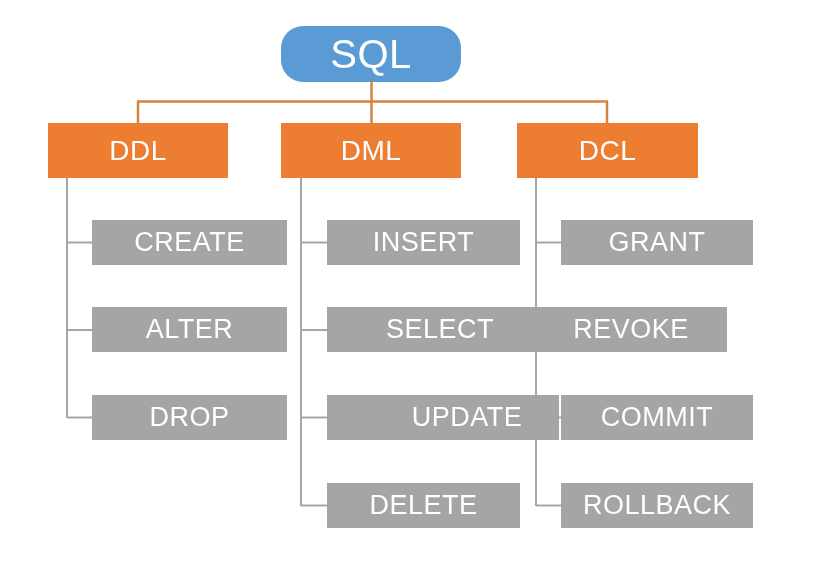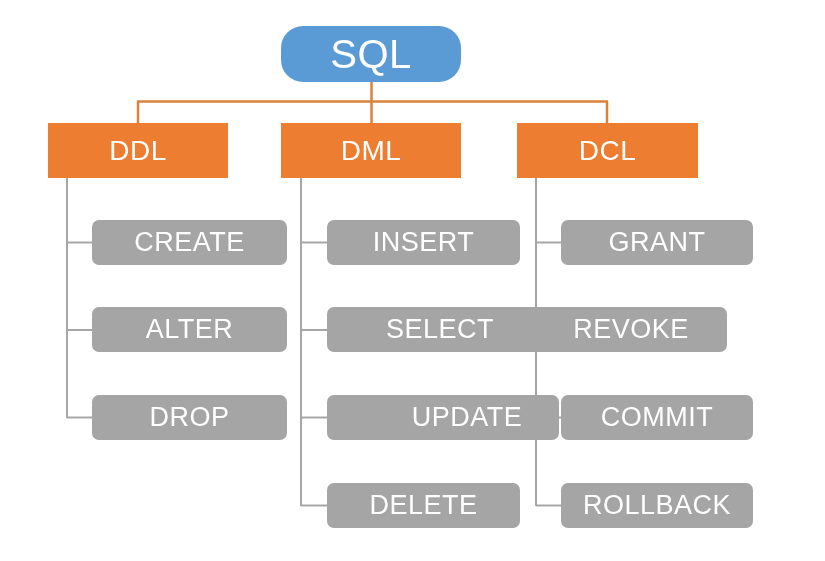--- a/index.html
+++ b/index.html
@@ -37,21 +37,20 @@
     background: #5B9BD5;
     font-size: 40px;
   }
   .node-cat {
     background: #ED7D31;
     font-size: 28px;
   }
   .node-leaf {
     background: #A5A5A5;
     font-size: 27px;
-    border-radius: 7px;
   }
   svg.edge-layer {
     position: absolute;
     left: 0;
     top: 0;
     width: 825px;
     height: 561px;
     pointer-events: none;
   }
 </style>

